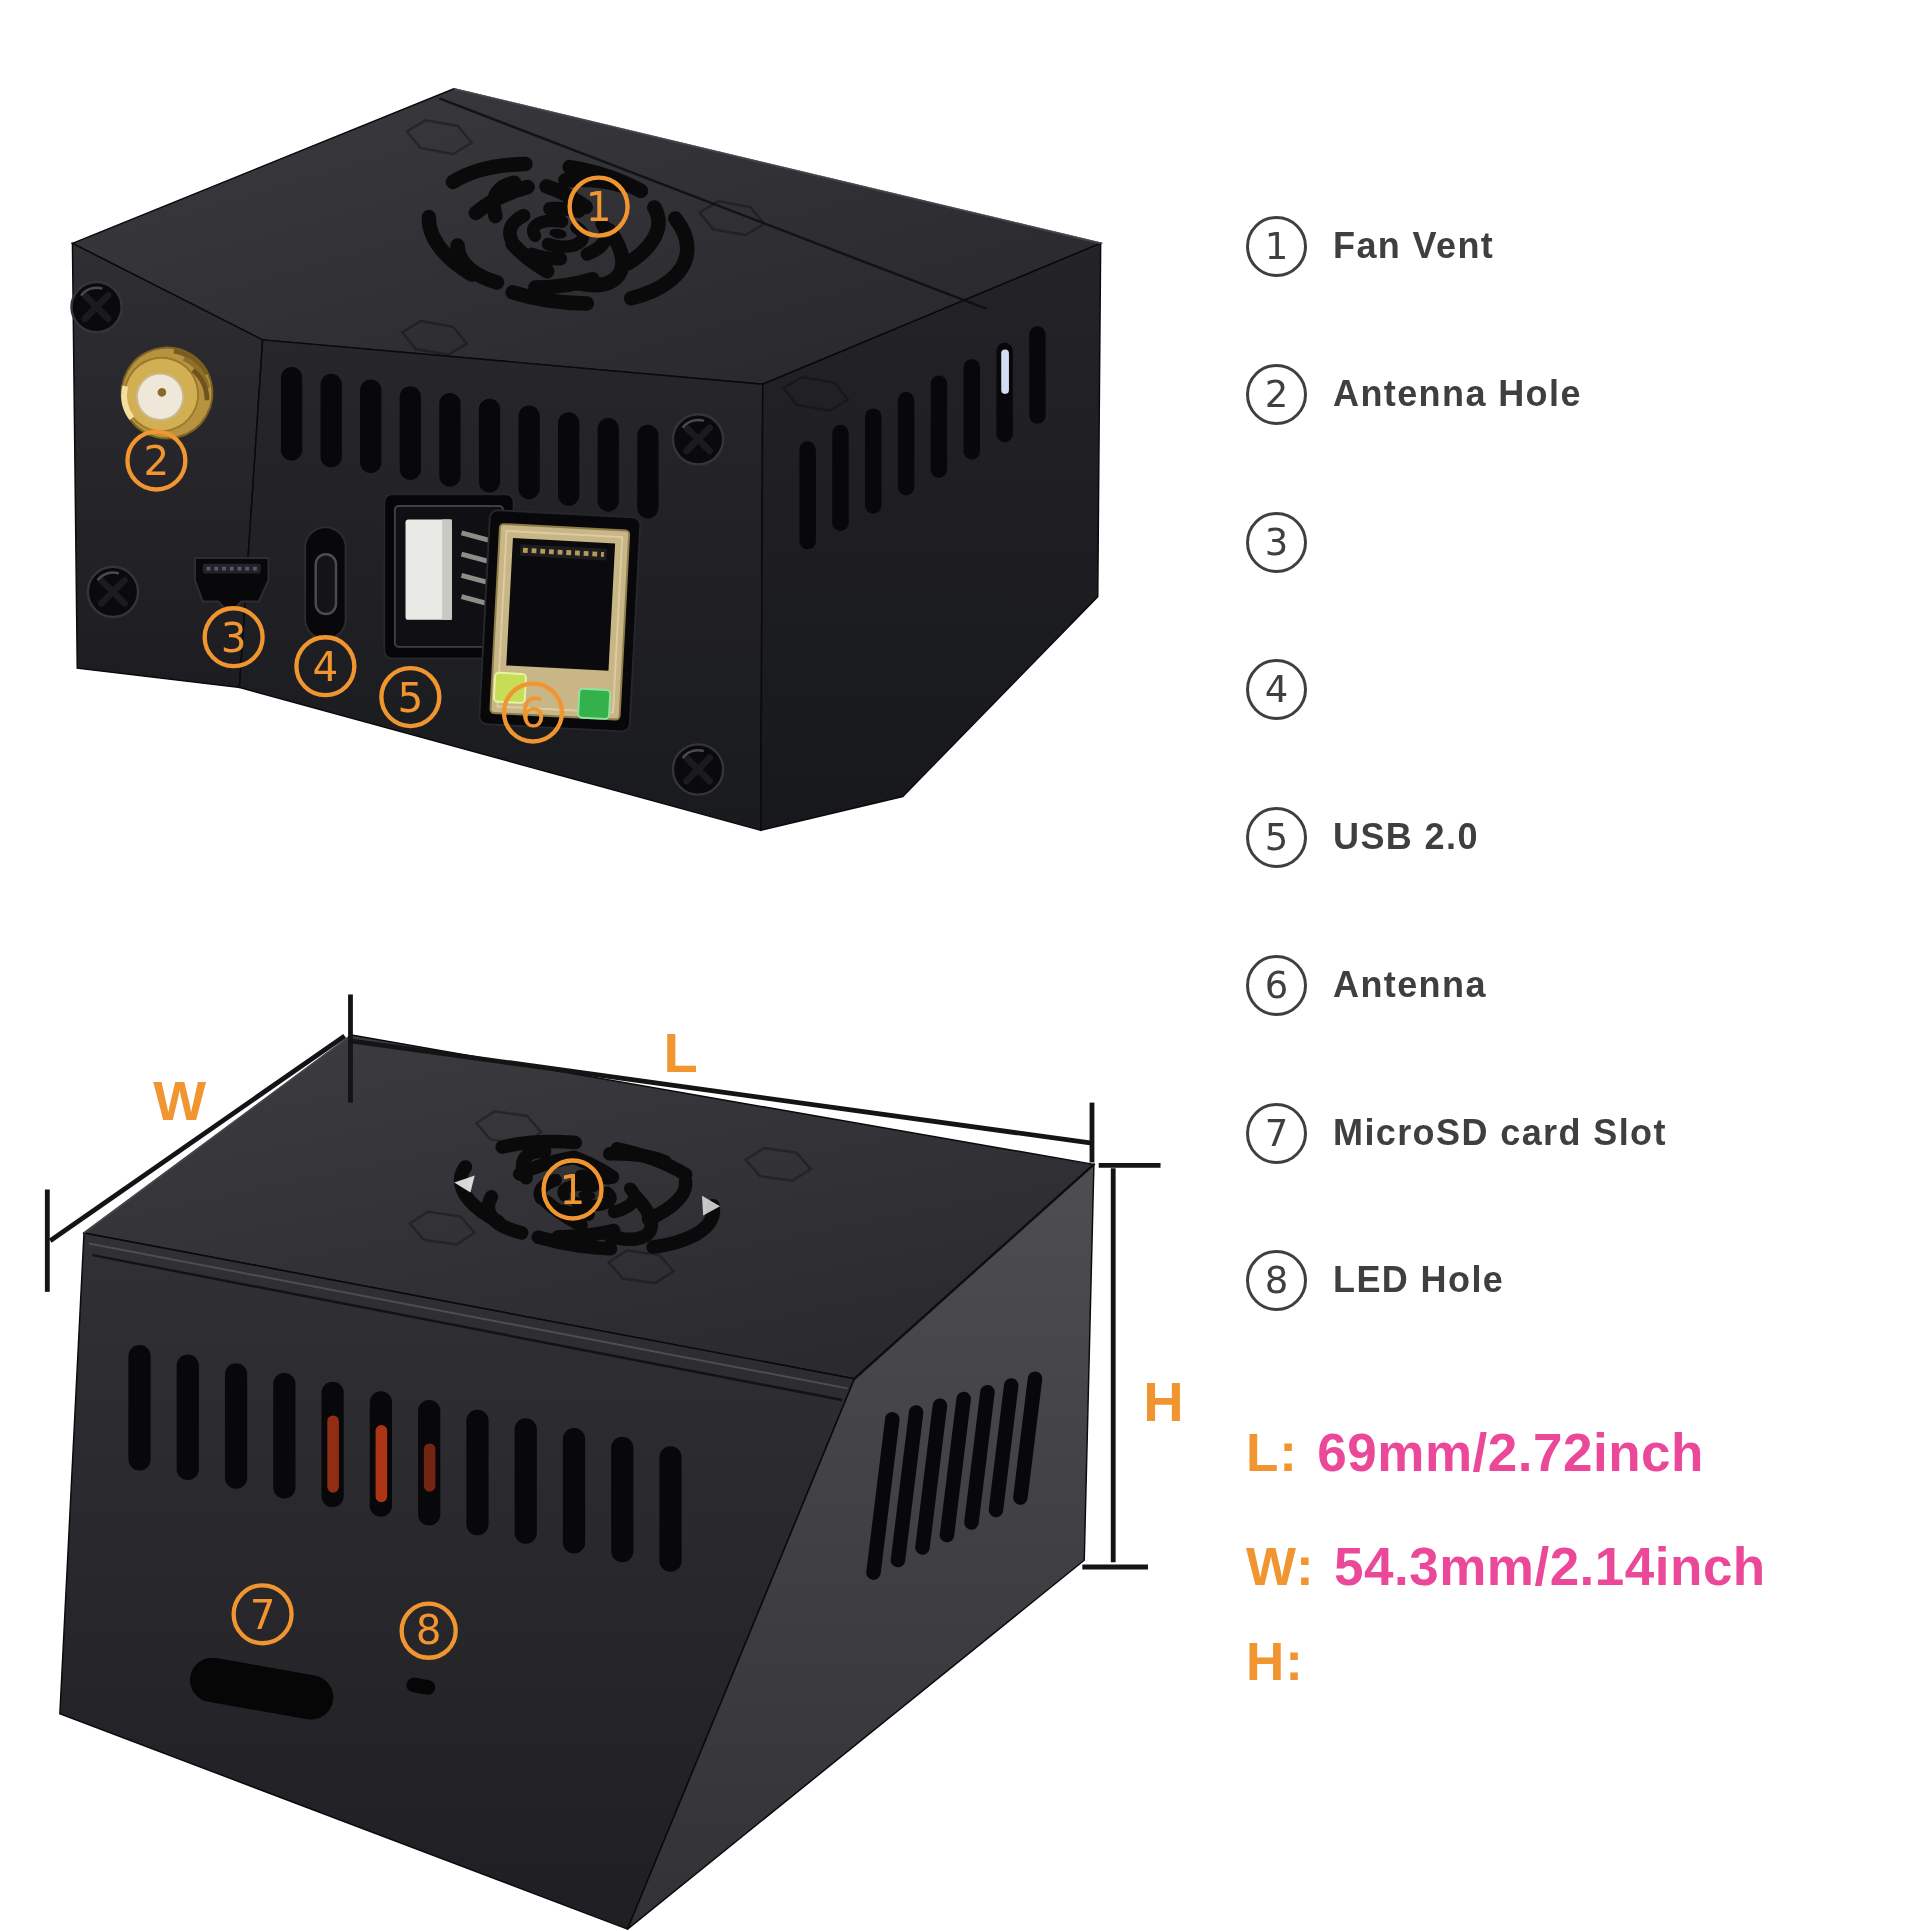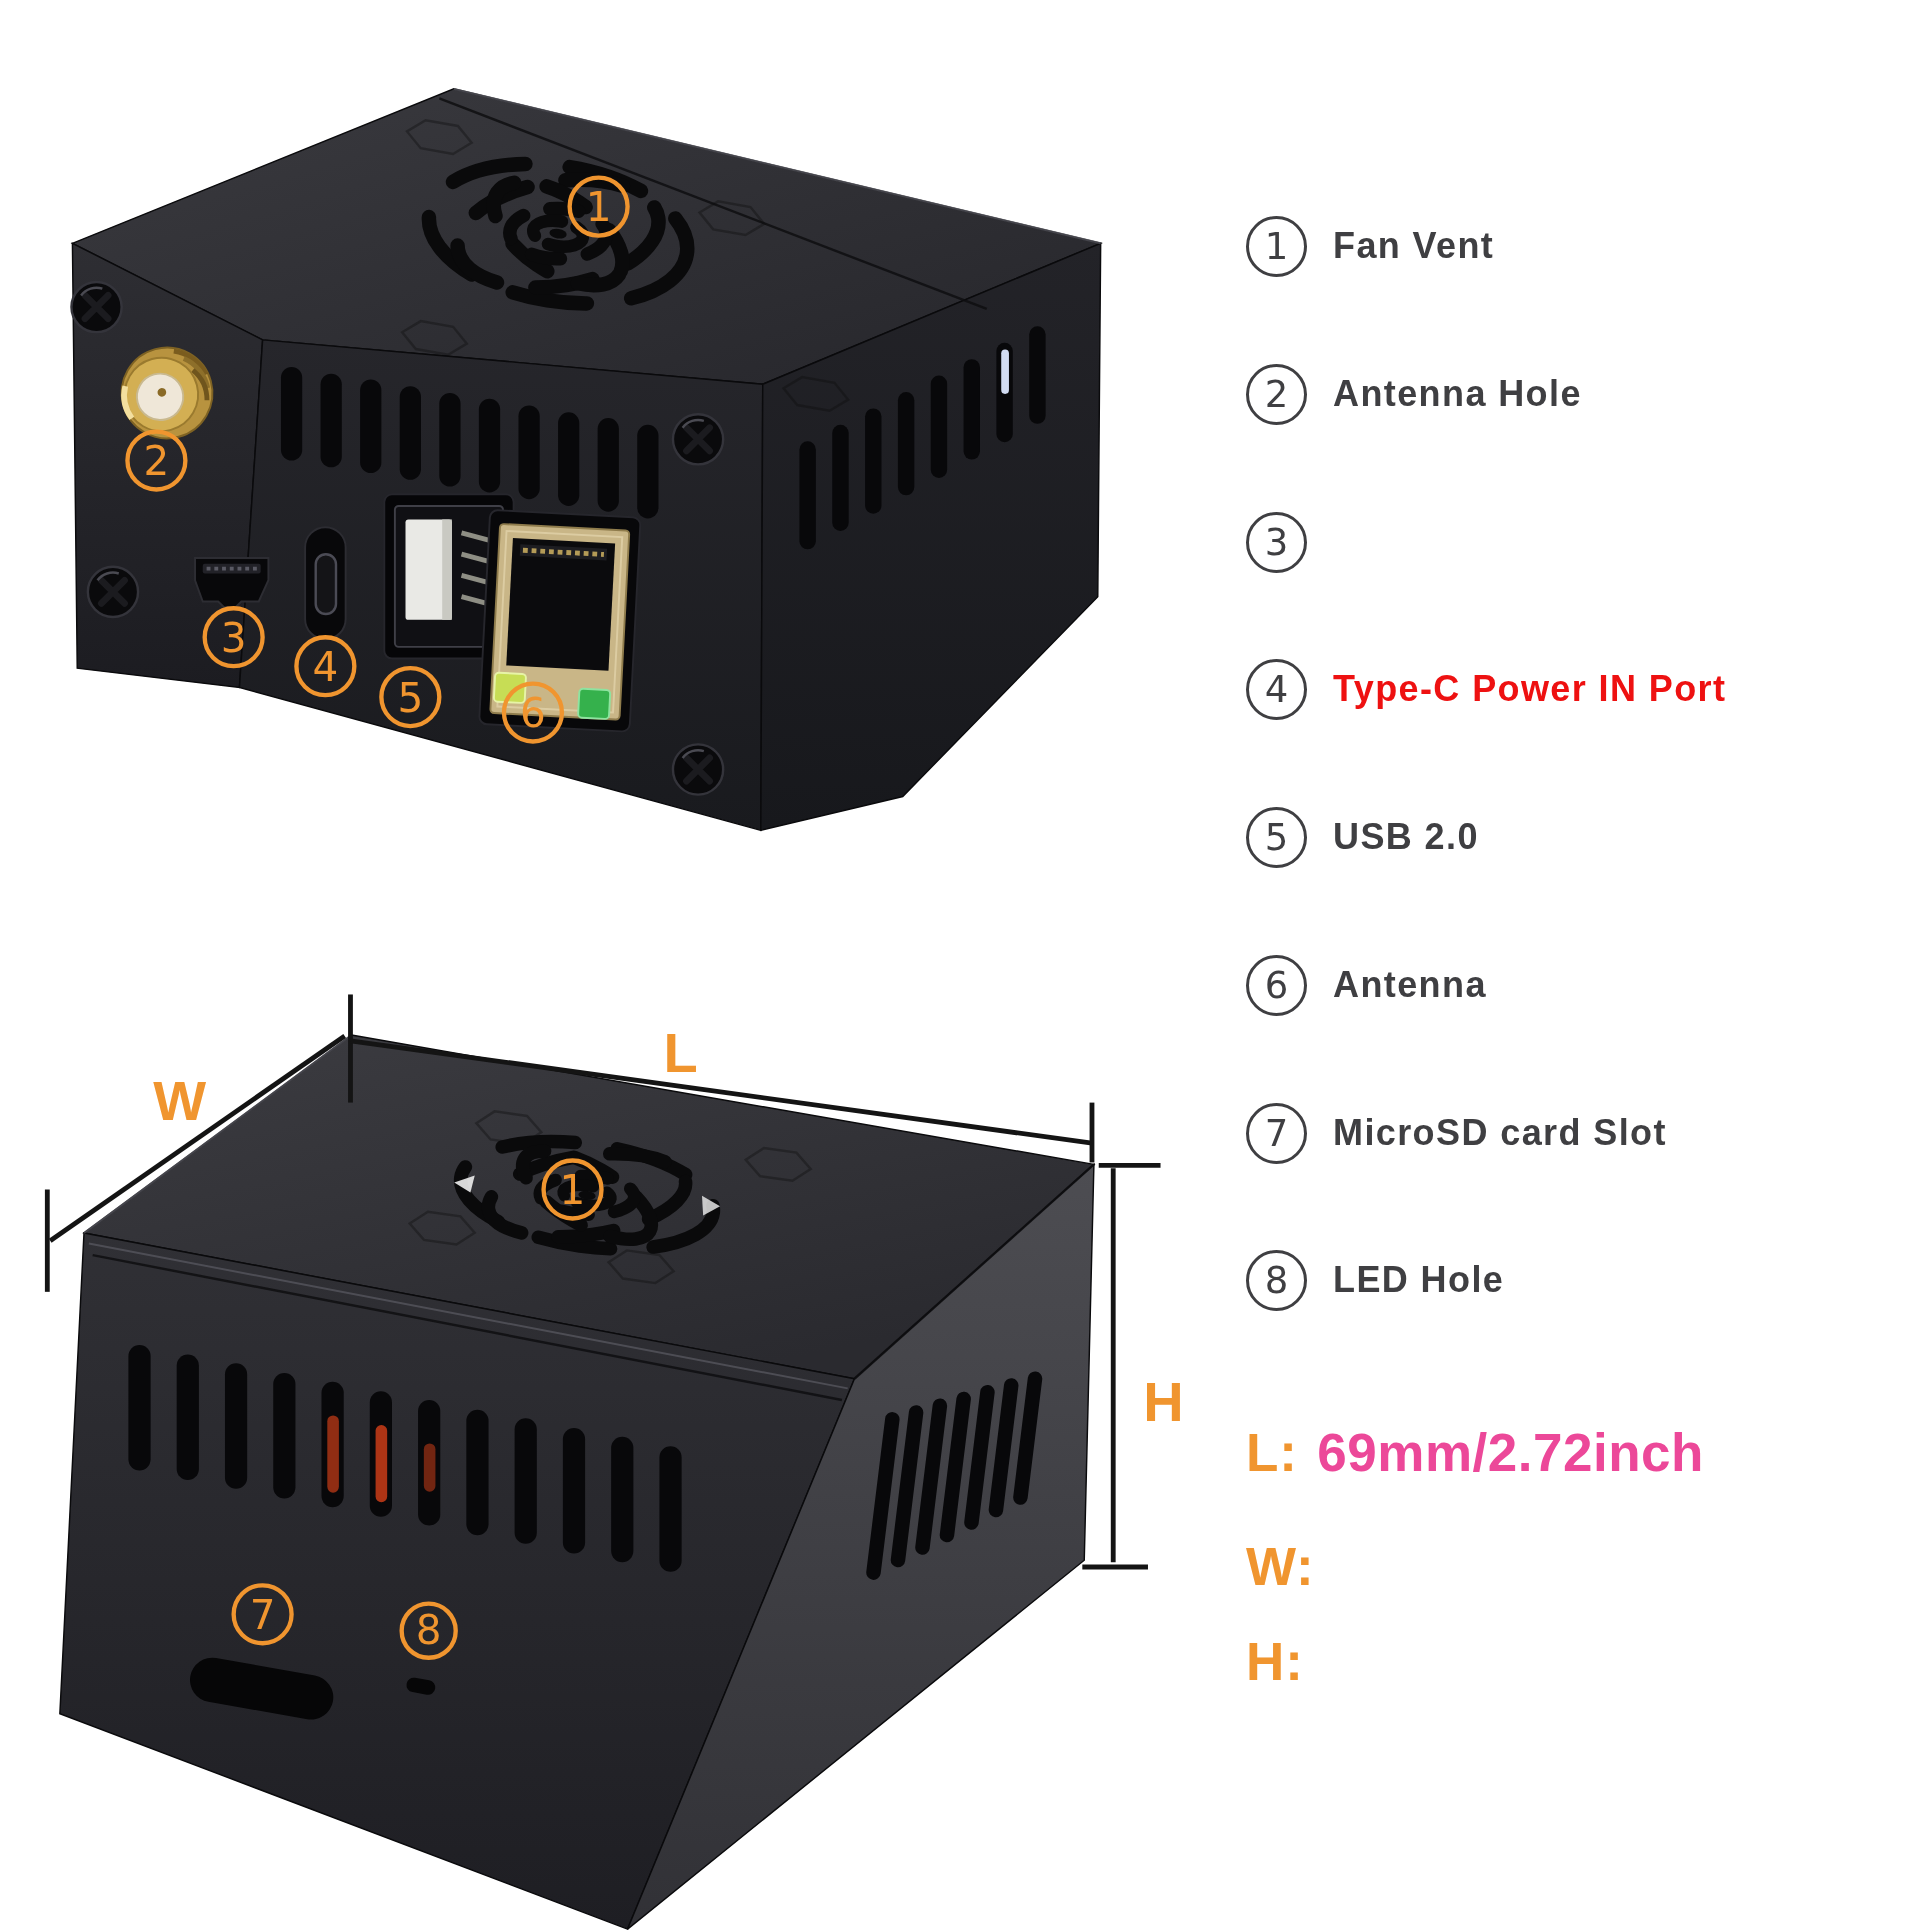--- a/index.html
+++ b/index.html
@@ -285,21 +285,20 @@
     </div>
     <div class="feat-row" style="top:363px">
       <span class="num-badge">2</span>
       <span class="feat-label">Antenna Hole</span>
     </div>
     <div class="feat-row" style="top:511px">
       <span class="num-badge">3</span>
     </div>
     <div class="feat-row" style="top:658px">
       <span class="num-badge">4</span>
-      <span class="feat-label red">Type-C Power IN Port</span>
     </div>
     <div class="feat-row" style="top:806px">
       <span class="num-badge">5</span>
       <span class="feat-label">USB 2.0</span>
     </div>
     <div class="feat-row" style="top:954px">
       <span class="num-badge">6</span>
       <span class="feat-label">Antenna</span>
     </div>
     <div class="feat-row" style="top:1102px">
@@ -312,20 +311,21 @@
     </div>
   </div>
 
   <div>
     <div class="dim-row" style="top:1422px">
       <span class="dim-key">L:</span>
       <span class="dim-val">69mm/2.72inch</span>
     </div>
     <div class="dim-row" style="top:1536px">
       <span class="dim-key">W:</span>
+      <span class="dim-val">54.3mm/2.14inch</span>
     </div>
     <div class="dim-row" style="top:1631px">
       <span class="dim-key">H:</span>
     </div>
   </div>
 
 </div>
 
 
 </body></html>

